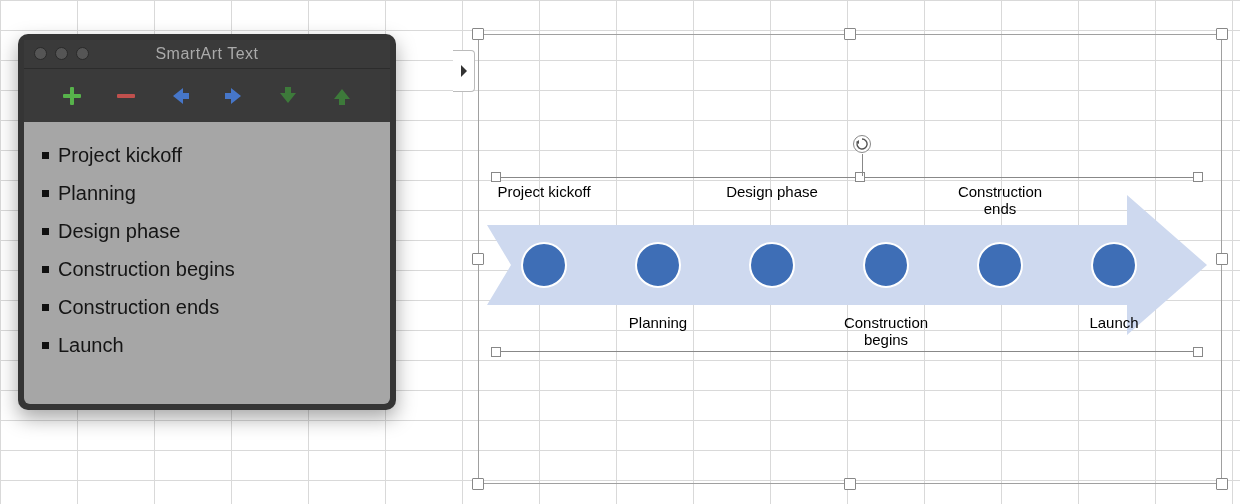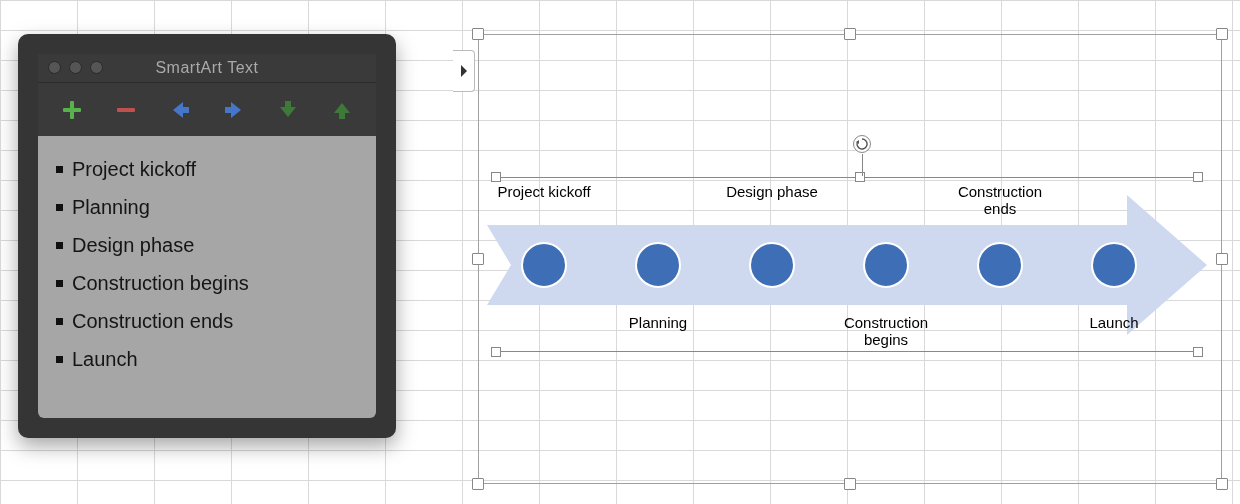--- a/index.html
+++ b/index.html
@@ -24,21 +24,21 @@
     
     .sa-panel {
       position: absolute;
       left: 18px;
       top: 34px;
       width: 378px;
       border-radius: 10px;
       background: #353535;
       box-shadow: 0 8px 20px rgba(0,0,0,.35);
       overflow: hidden;
-      padding: 20px;
+      padding: 6px;
     }
     .sa-titlebar {
       height: 28px;
       display: flex;
       align-items: center;
       position: relative;
       background: #3a3a3a;
     }
     .traffic {
       display: flex;

